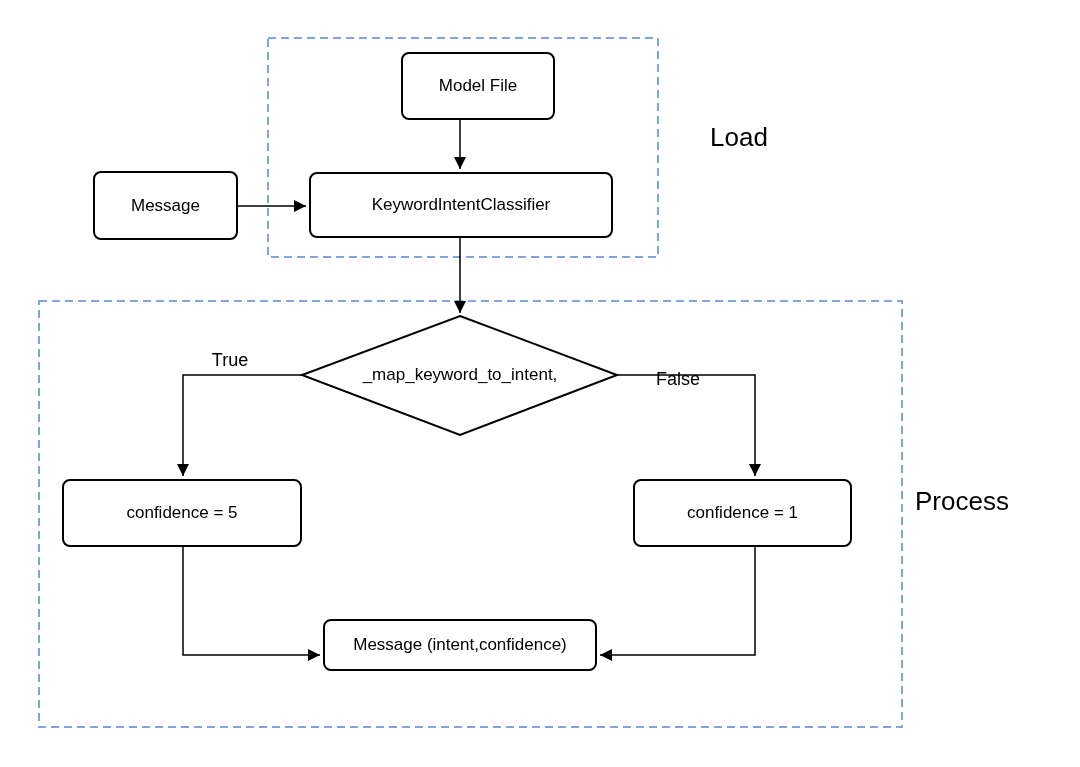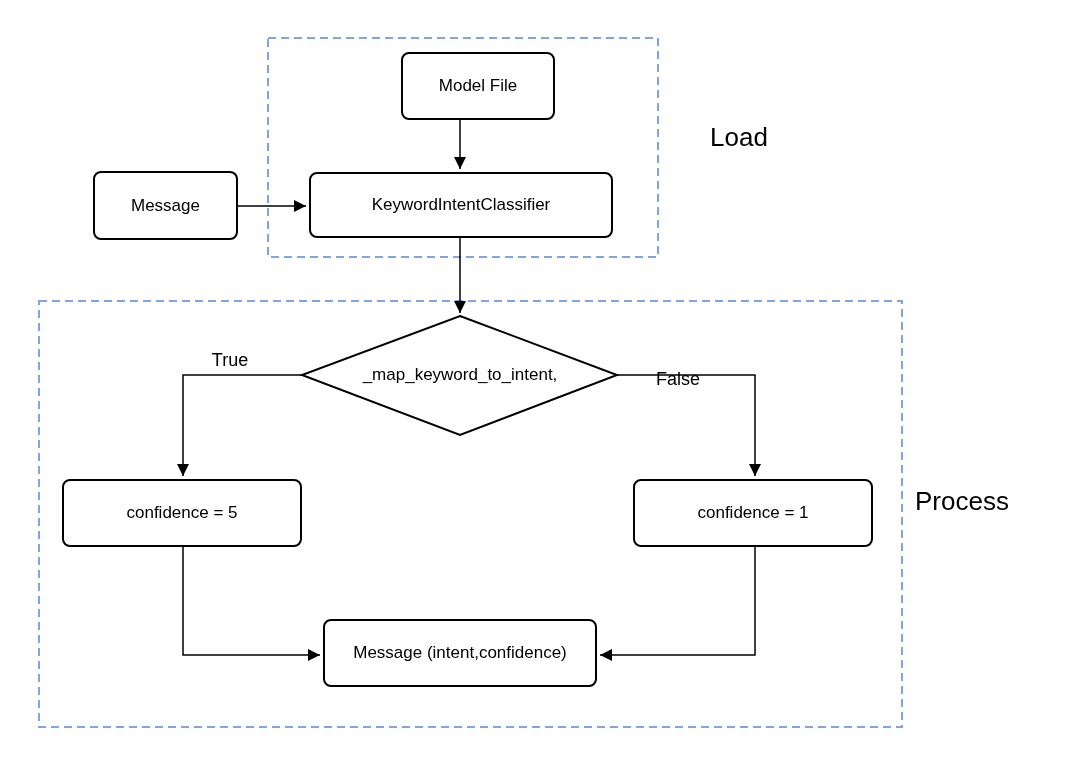--- a/index.html
+++ b/index.html
@@ -34,22 +34,22 @@
     justify-content: center;
     text-align: center;
     font-size: 17px;
     line-height: 1.25;
     z-index: 3;
   }
   .node-model-file   { left: 401px; top: 52px;  width: 154px; height: 68px; }
   .node-message-in   { left: 93px;  top: 171px; width: 145px; height: 69px; }
   .node-classifier   { left: 309px; top: 172px; width: 304px; height: 66px; }
   .node-conf-zero    { left: 62px;  top: 479px; width: 240px; height: 68px; }
-  .node-conf-one     { left: 633px; top: 479px; width: 240px; height: 68px; }
-  .node-message-out  { left: 323px; top: 619px; width: 274px; height: 68px; }
+  .node-conf-one     { left: 633px; top: 479px; width: 219px; height: 68px; }
+  .node-message-out  { left: 323px; top: 619px; width: 274px; height: 52px; }
 
   .diamond-text {
     position: absolute;
     left: 310px;
     top: 344px;
     width: 300px;
     height: 62px;
     display: flex;
     flex-direction: column;
     align-items: center;

